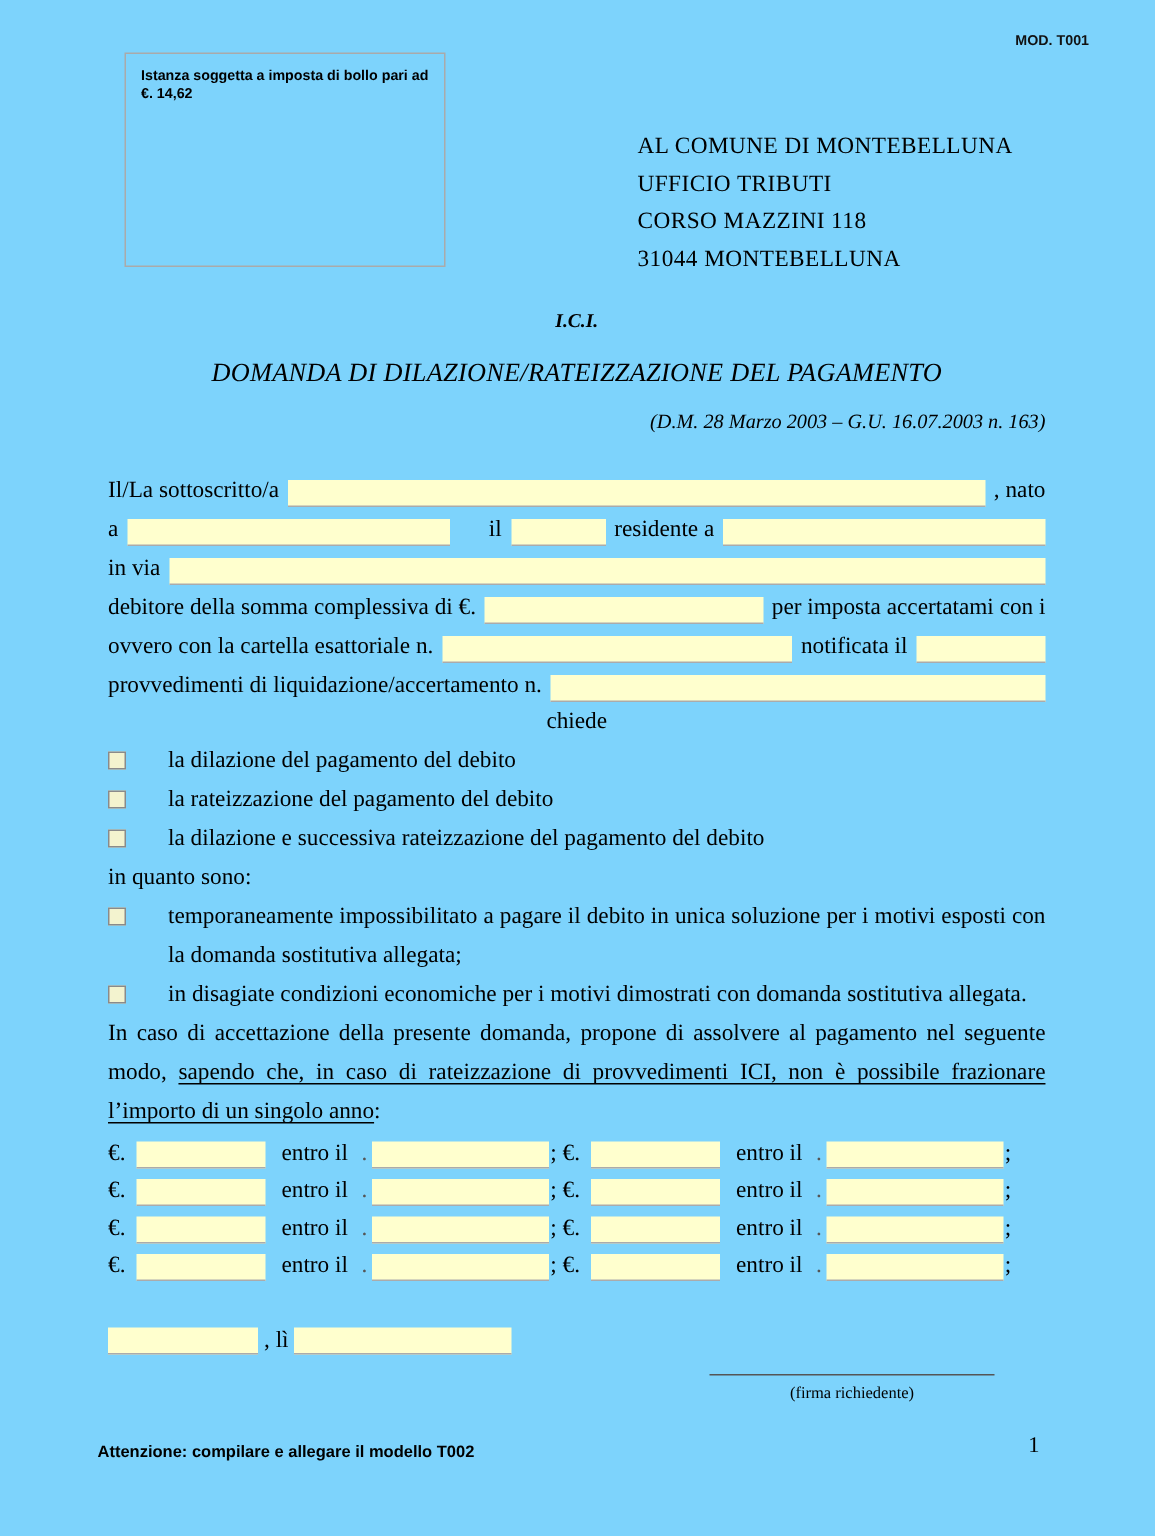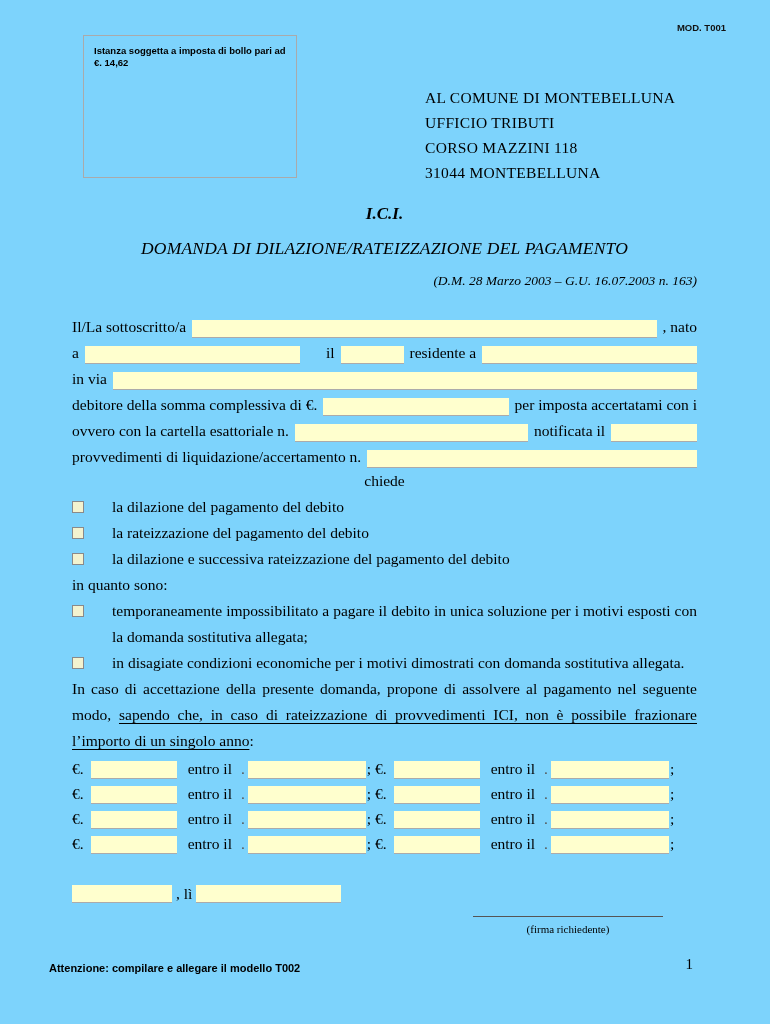--- a/index.html
+++ b/index.html
@@ -18,21 +18,21 @@
     border:1px solid #aaa; padding:9px 10px;
   }
   .stamp-box .stamp-text {
     font-family:"Liberation Sans", sans-serif; font-size:9.5px; font-weight:700; line-height:12px;
   }
   .recipient { position:absolute; left:425px; top:85px; font-size:15.5px; letter-spacing:.3px; }
   .recipient div { line-height:25px; }
 
   
   .content { position:absolute; left:72px; top:203px; width:625px; }
-  .title-main  { text-align:center; font-size:17px; font-weight:700; font-style:italic; line-height:22px; }
+  .title-main  { text-align:center; font-size:13px; font-weight:700; font-style:italic; line-height:22px; }
   .title-sub   { text-align:center; font-size:17.5px; font-weight:400; font-style:italic; line-height:24px; margin-top:11px; letter-spacing:.2px; }
   .title-ref   { text-align:right; font-size:13.5px; font-style:italic; line-height:20px; margin-top:11px; }
 
   .form-body { margin-top:21px; font-size:15.5px; }
   .line { display:flex; align-items:flex-end; column-gap:6px; height:26px; white-space:nowrap; }
   .line .txt { line-height:22px; }
   .field {
     background:#FFFFCE; border-bottom:1px solid #ababab; height:18px; display:inline-block;
   }
   .grow { flex:1 1 auto; }
@@ -60,21 +60,21 @@
   .closing-row { display:flex; align-items:flex-end; column-gap:4px; margin-top:23px; height:26px; font-size:15.5px; }
   .f-place { width:100px; }
   .f-date2 { width:145px; }
 
   .signature { width:190px; margin:13px 34px 0 auto; text-align:center; }
   .sig-line { border-top:1px solid #555; height:1px; }
   .sig-caption { font-size:11px; margin-top:6px; }
 
   
   .footer-note {
-    position:absolute; left:49px; top:962px;
+    position:absolute; left:65px; top:962px;
     font-family:"Liberation Sans", sans-serif; font-size:11px; font-weight:700;
   }
   .page-number { position:absolute; right:77px; top:956px; font-size:15px; }
 </style>
 </head>
 <body>
 
 <div class="page">
 
   <div class="mod-label">MOD. T001</div>

